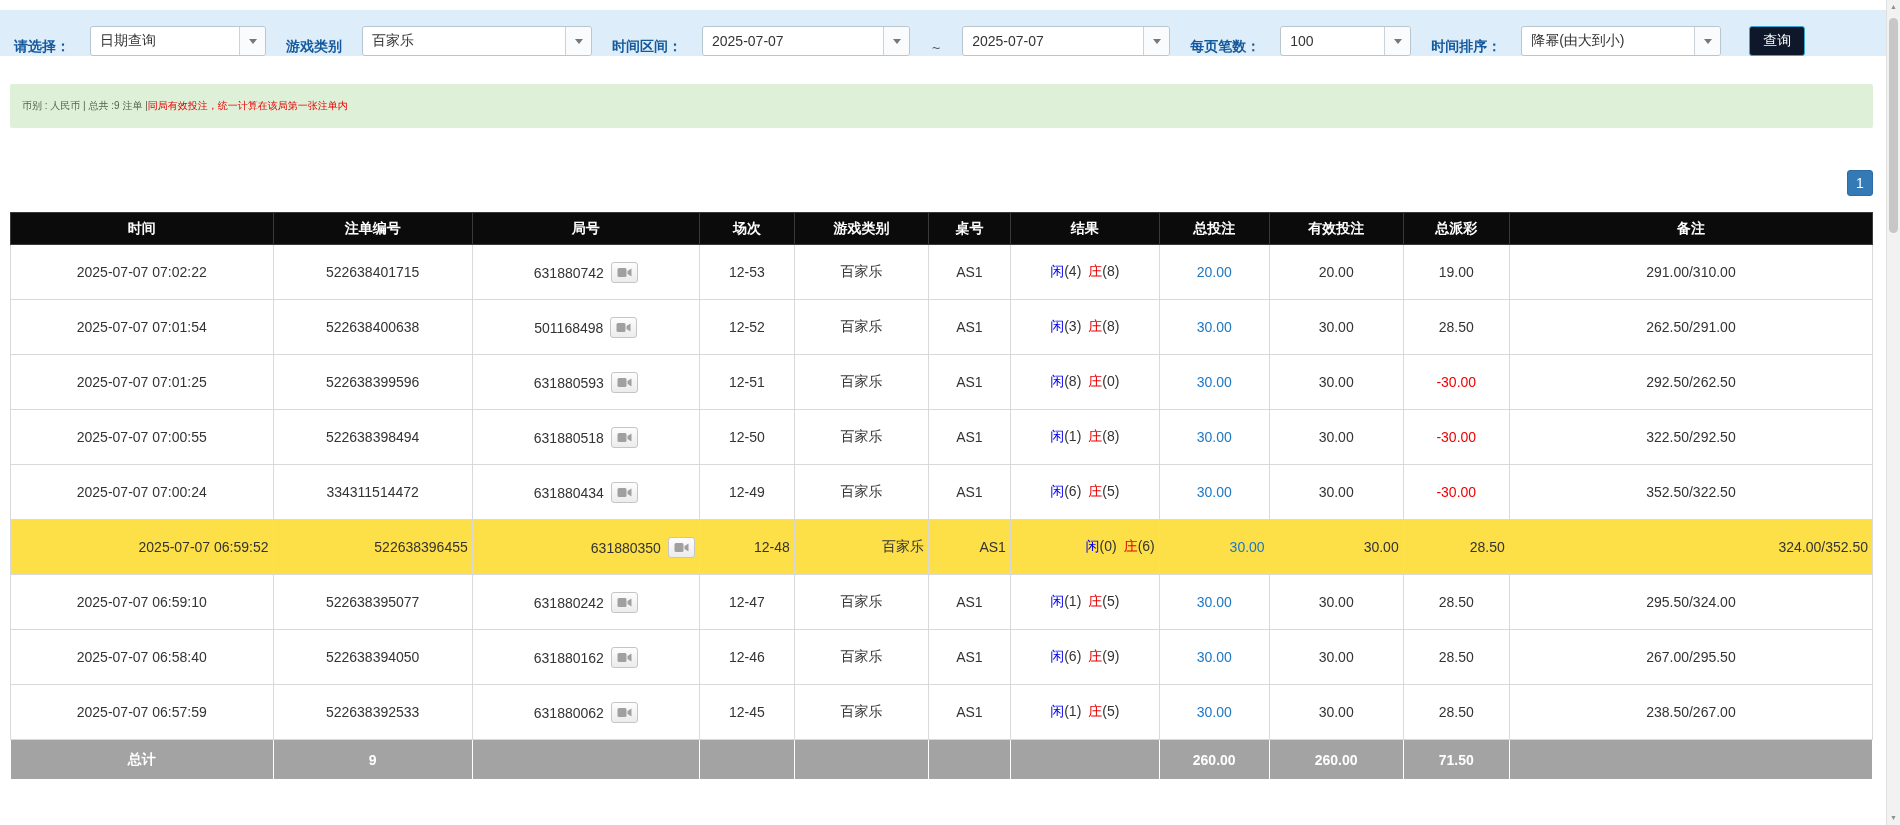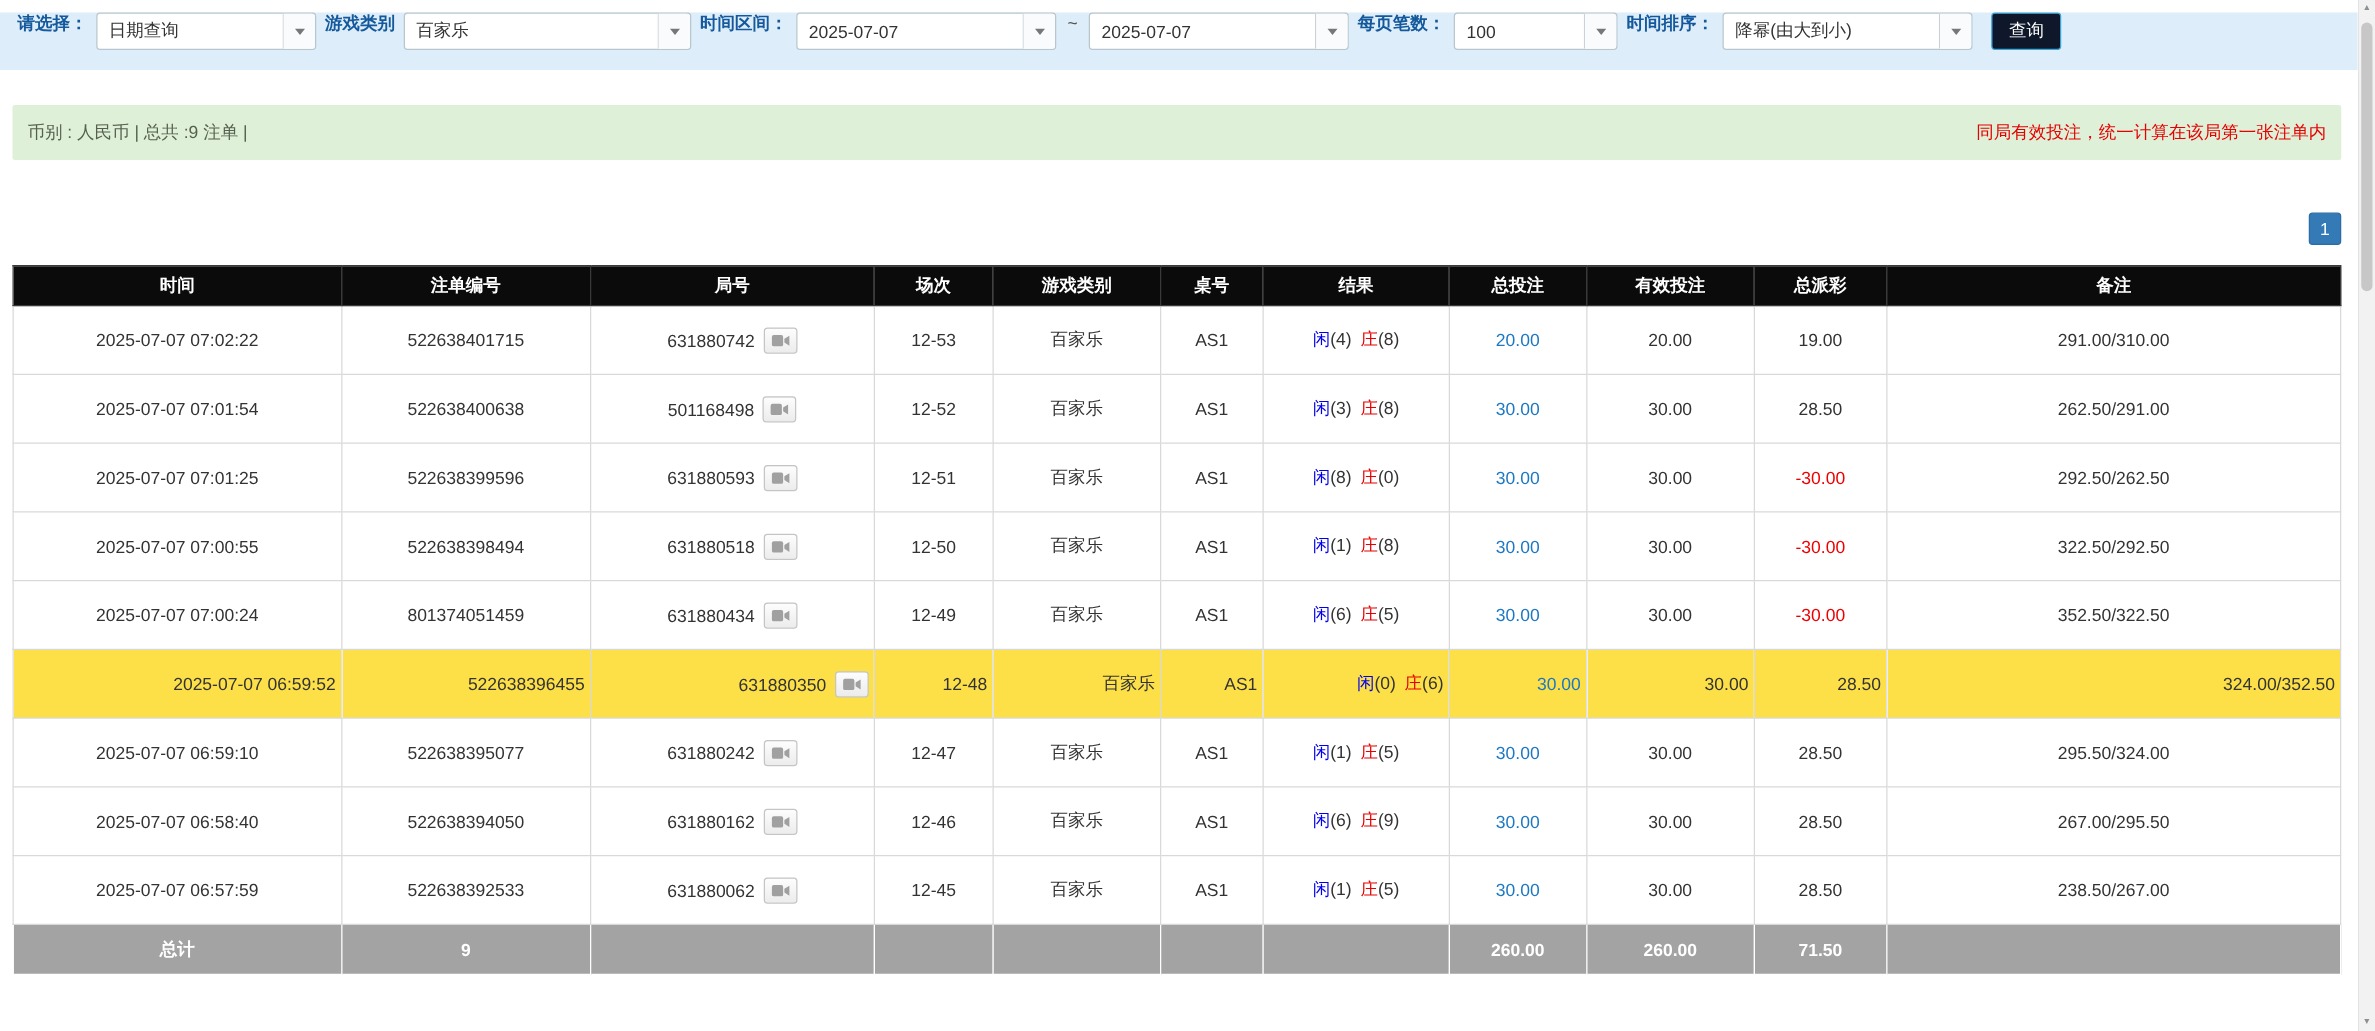--- a/index.html
+++ b/index.html
@@ -8,21 +8,21 @@
     width:1900px; height:825px; position:relative; overflow:hidden;
     background:#fff;
     font-family:"Liberation Sans","DejaVu Sans",sans-serif;
     font-size:14px; color:#333;
   }
   .page { width:1886px; }
 
   
   .filter-bar {
     margin-top:10px; height:46px; background:#ddeefa;
-    display:flex; align-items:flex-start; padding:0 14px; gap:7px;
+    display:flex; align-items:flex-end; padding:0 14px; gap:20px;
     white-space:nowrap;
   }
   .flabel { color:#15599c; font-weight:bold; font-size:14px; }
   .combo {
     display:inline-flex; align-items:stretch; background:#fff;
     border:1px solid #b9c6ce; border-radius:3px; height:30px; cursor:pointer;
   }
   .combo-text { display:flex; align-items:center; padding:0 9px; color:#333; flex:1; overflow:hidden; }
   .combo-caret {
     width:26px; display:flex; align-items:center; justify-content:center;
@@ -34,22 +34,22 @@
   .query-btn {
     height:30px; padding:0 13px; margin-left:8px;
     background:#0f172a; border:1px solid #39a6d6; color:#fff;
     font-size:14px; border-radius:3px; cursor:pointer;
     font-family:inherit;
   }
 
   
   .summary-bar {
     margin:28px 13px 0 10px; height:44px; background:#dff0d8; border-radius:2px;
-    display:flex; align-items:center; justify-content:space-between;
-    padding:0 12px; font-size:14px; color:#55614f;
+    display:flex; align-items:center; justify-content:flex-start;
+    padding:0 12px; font-size:10px; color:#55614f;
   }
   .summary-notice { color:#e60000; }
 
   
   .pagination { margin:42px 13px 0 10px; text-align:right; height:26px; }
   .page-btn {
     display:inline-block; min-width:26px; height:26px; line-height:24px; text-align:center;
     background:#337ab7; border:1px solid #2e6da4; color:#fff; border-radius:3px;
     font-size:14px; text-decoration:none; cursor:pointer;
   }
@@ -270,21 +270,21 @@
     <td>百家乐</td>
     <td>AS1</td>
     <td><span class="player">闲</span><span class="score gap-r">(1)</span><span class="banker">庄</span><span class="score">(8)</span></td>
     <td><a class="bet-link">30.00</a></td>
     <td>30.00</td>
     <td class="neg">-30.00</td>
     <td>322.50/292.50</td>
   </tr>
         <tr>
     <td>2025-07-07 07:00:24</td>
-    <td>801374051459</td>
+    <td>334311514472</td>
     <td>
       <span class="round-num">631880434</span><button class="video-btn">
               <svg width="15" height="11" viewBox="0 0 15 11">
                 <rect x="0.5" y="1" width="9" height="9" rx="1.5" fill="#a0a0a0"></rect>
                 <path d="M10.5 4 L14.5 1.5 V9.5 L10.5 7 Z" fill="#a0a0a0"></path>
               </svg>
             </button>
     </td>
     <td>12-49</td>
     <td>百家乐</td>

